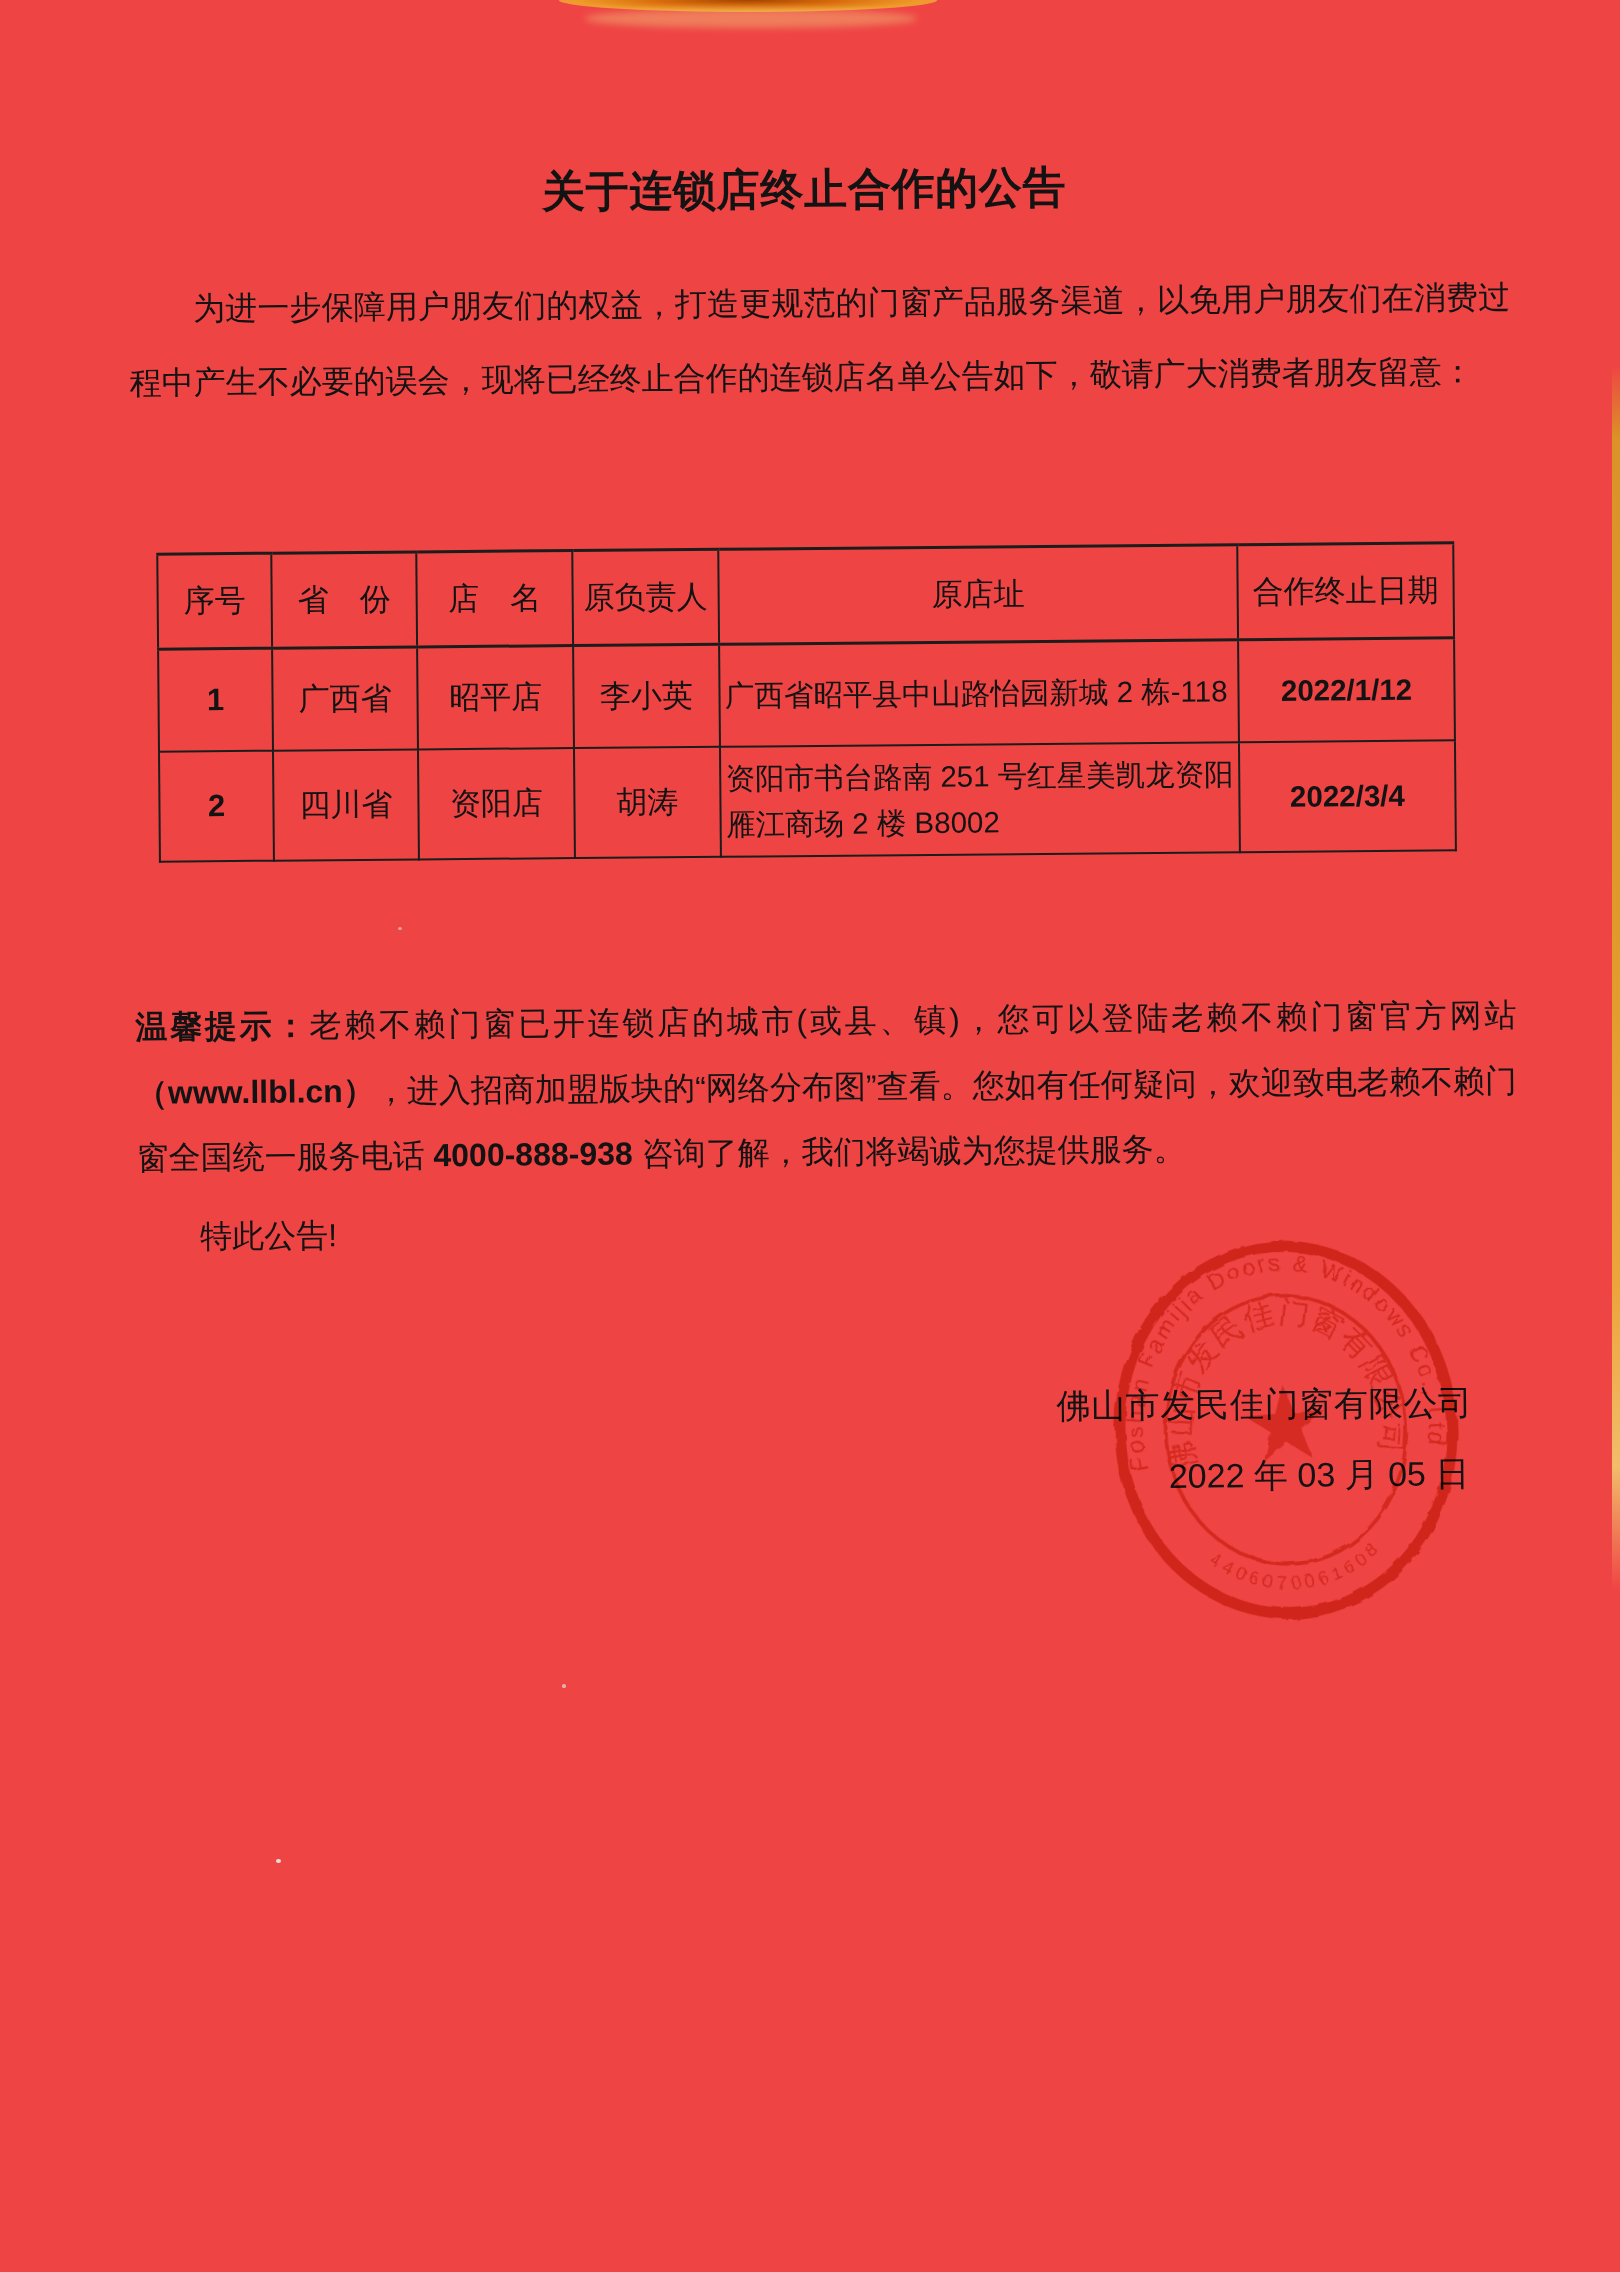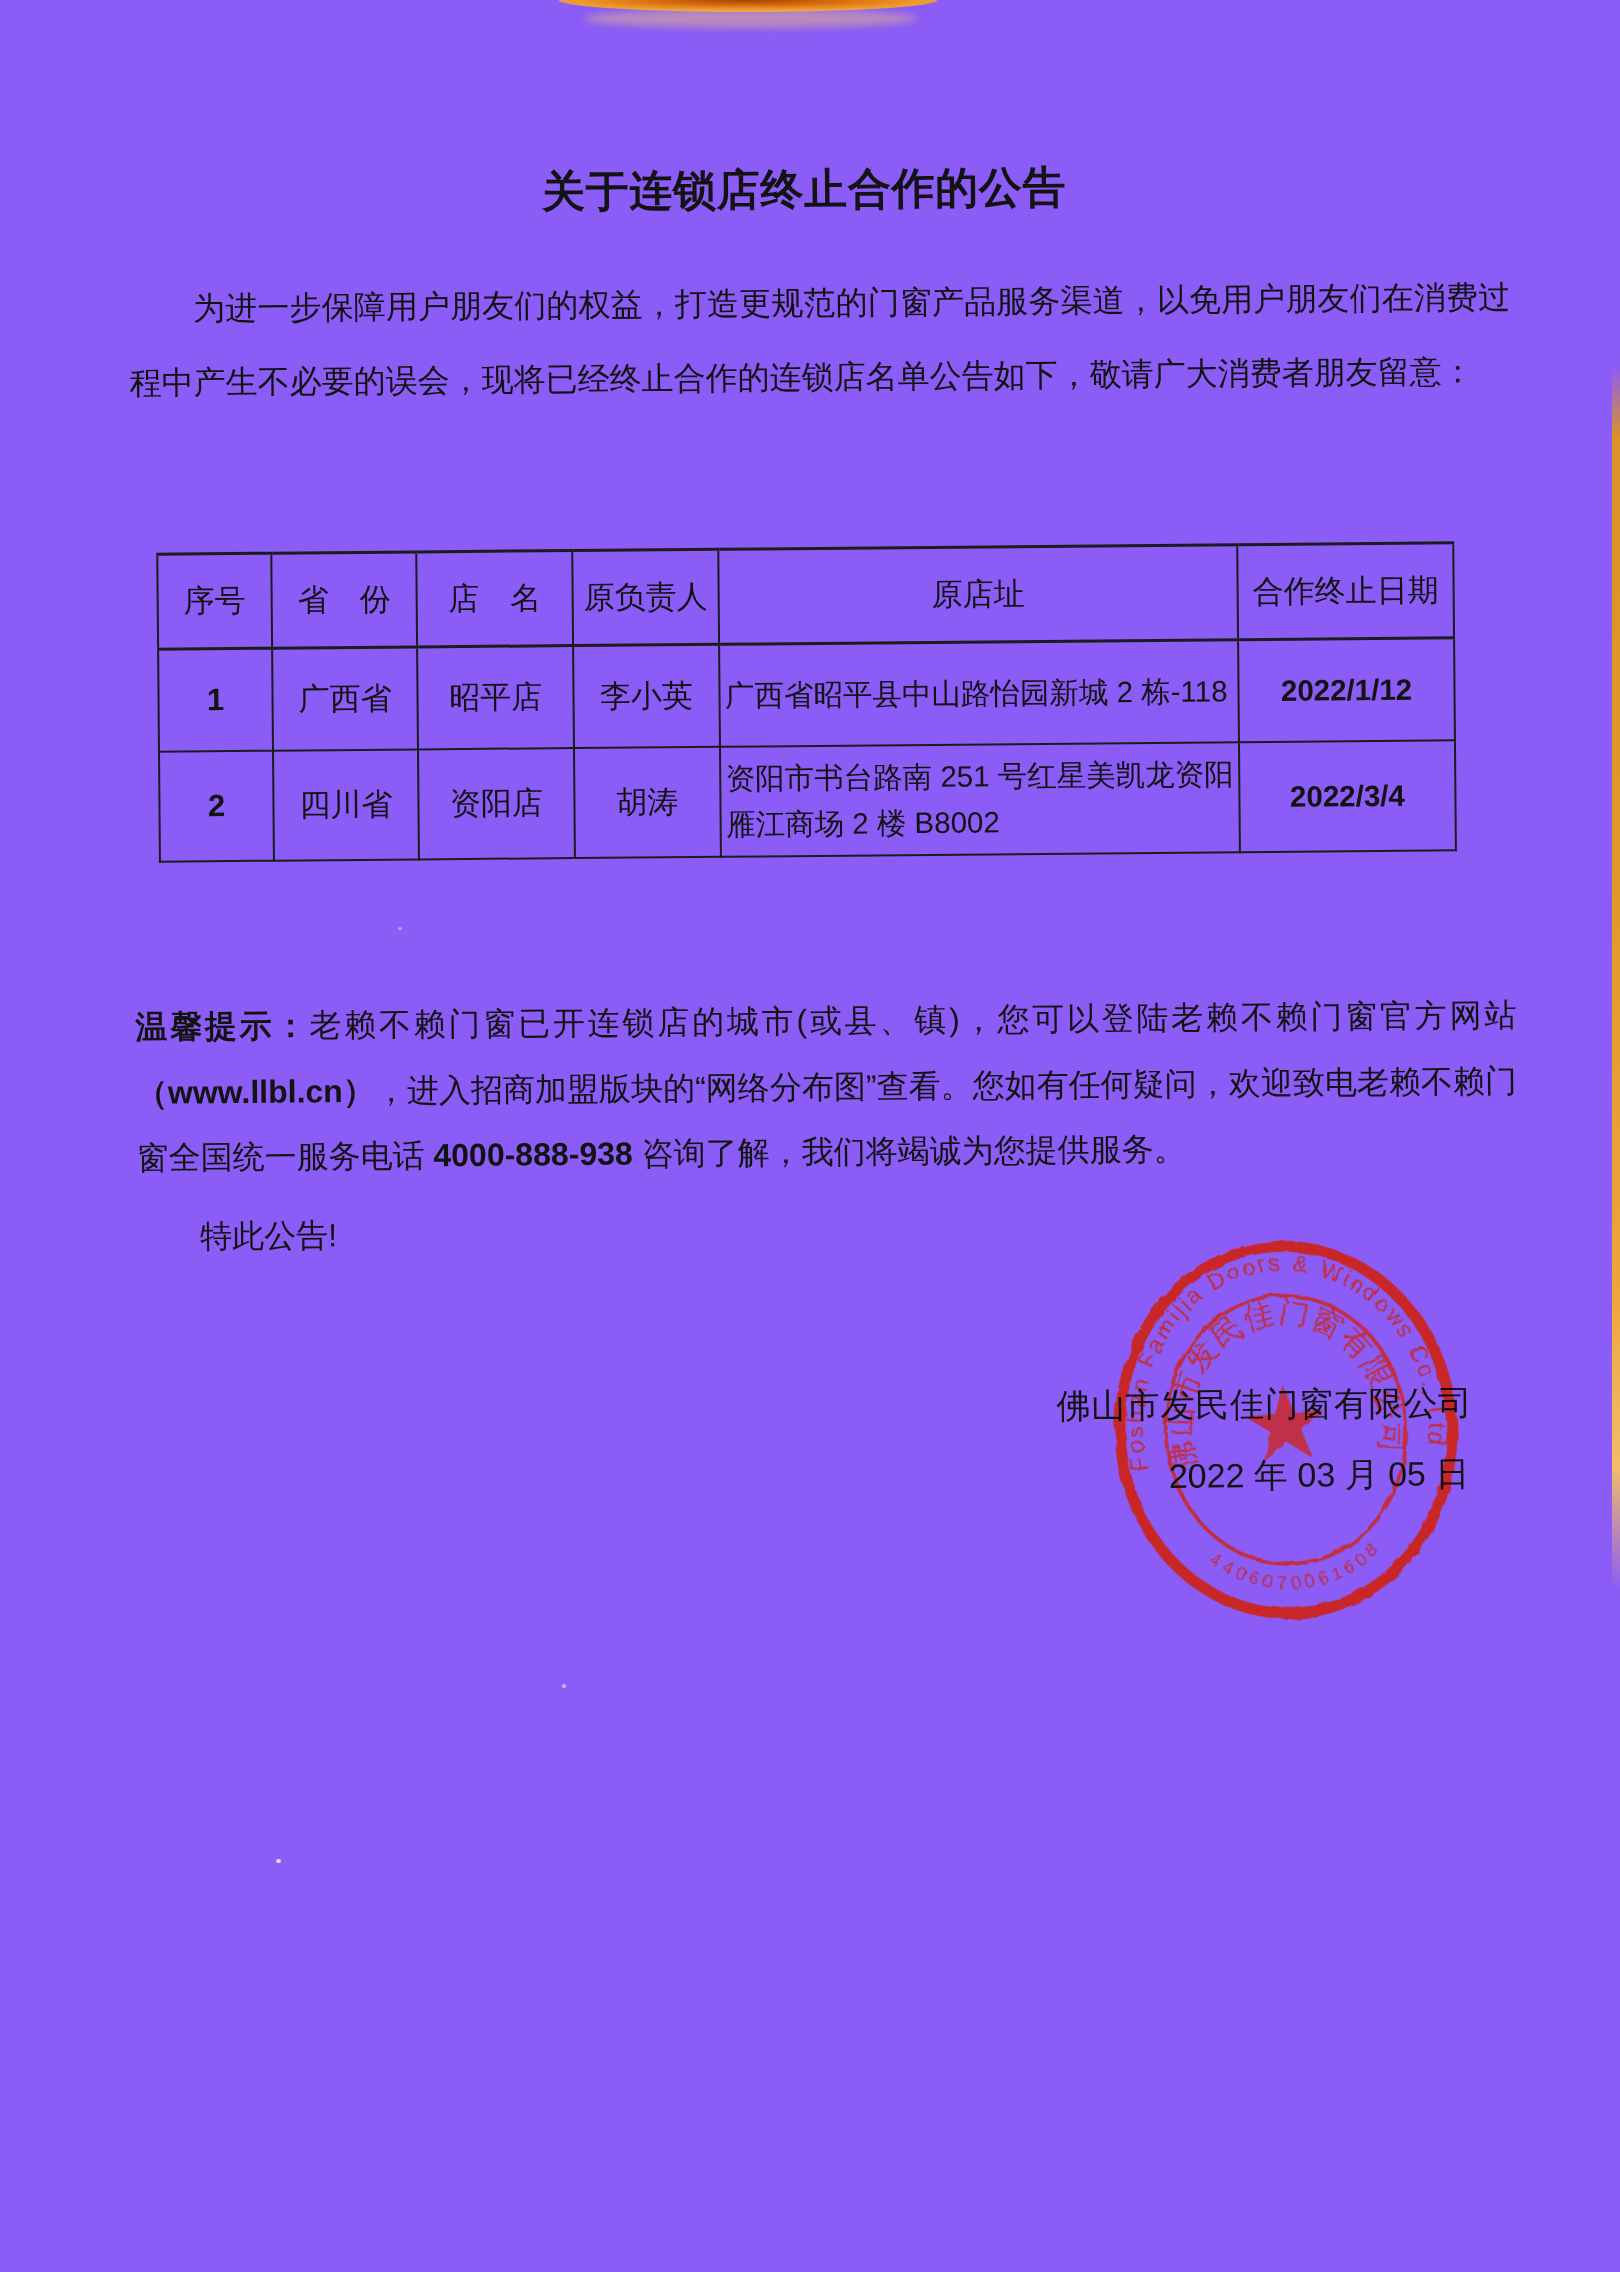--- a/index.html
+++ b/index.html
@@ -1,19 +1,19 @@
 <!DOCTYPE html>
 <html style="font-size:11.8px"><head>
 <meta charset="utf-8">
 <style>
   html,body{margin:0;padding:0;background:#9a9a9a;}
   .sheet{
     position:relative;
     width:1620px;height:2273px;
-    background:#8b5cf6;
+    background:#ef4444;
     overflow:hidden;
     font-family:"Liberation Sans","DejaVu Sans",sans-serif;
     color:#131313;
   }
   .doc{position:absolute;inset:0;transform:rotate(-0.5deg);transform-origin:50% 38%;}
 
   .title{
     position:absolute;top:161px;left:0;width:100%;
     text-align:center;font-size:43px;font-weight:700;letter-spacing:0.7px;
   }

